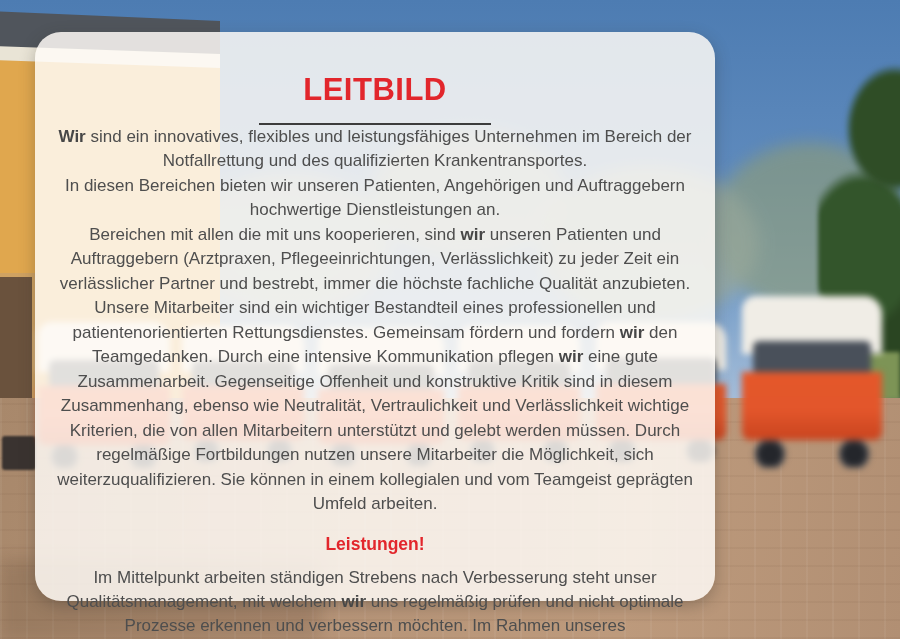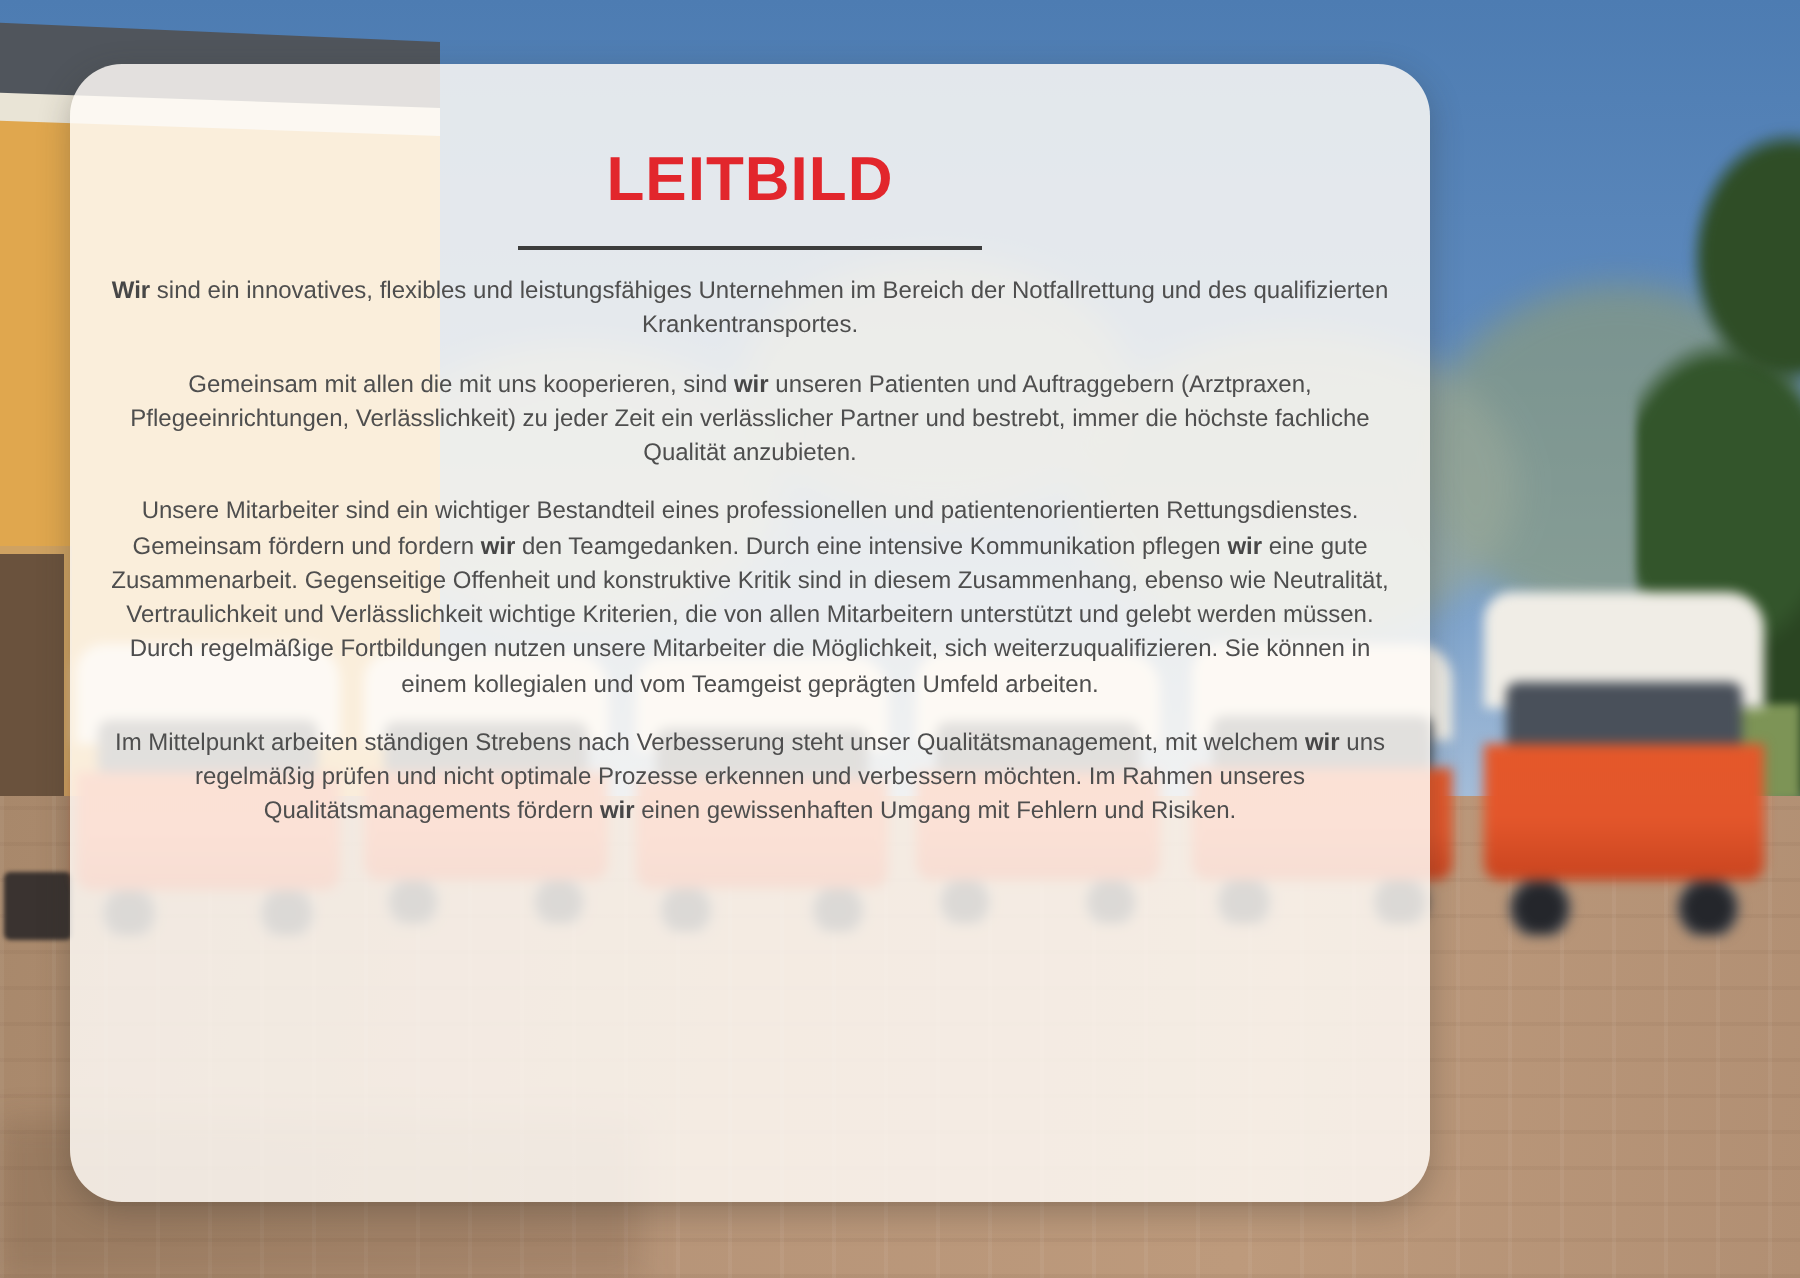--- a/index.html
+++ b/index.html
@@ -55,21 +55,21 @@
   }
   .title{
     color:#e2262c;font-size:31px;font-weight:bold;letter-spacing:.5px;margin:0;
   }
   .divider{width:232px;height:2px;background:#3c3c3c;margin:15px auto 0;}
   .section-heading{
     color:#e2262c;font-size:17.5px;font-weight:bold;margin:17px 0 11px;
   }
   .section-heading.first{margin-top:21px;}
   .block{
-    color:#4e4e4e;font-size:12px;line-height:1.44;margin:12px auto;max-width:806px;
+    color:#4e4e4e;font-size:17px;line-height:1.44;margin:0 auto;max-width:806px;
   }
   .block b{font-weight:bold;color:#474747;}
 </style>
 </head>
 <body>
 
 <div class="stage">
 
   <div class="bg">
     <div class="sky"></div>
@@ -127,21 +127,23 @@
       <div class="wheel l"></div>
         <div class="wheel r"></div>
     </div>
   </div>
 
   <div class="card">
     <h1 class="title">LEITBILD</h1>
     <div class="divider"></div>
 
     <p class="block"><b>Wir</b><span> sind ein innovatives, flexibles und leistungsfähiges Unternehmen im Bereich der Notfallrettung und des qualifizierten Krankentransportes.</span></p>
+    <p class="block"><span>In diesen Bereichen bieten wir unseren Patienten, Angehörigen und Auftraggebern hochwertige Dienstleistungen an.</span></p>
 
-    <p class="block"><span>Gemeinsam mit allen die mit uns kooperieren, sind </span><b>wir</b><span> unseren Patienten und Auftraggebern (Arztpraxen, Pflegeeinrichtungen, Verlässlichkeit) zu jeder Zeit ein verlässlicher Partner und bestrebt, immer die höchste fachliche Qualität anzubieten.</span></p>
+    <p class="block"><span>Bereichen mit allen die mit uns kooperieren, sind </span><b>wir</b><span> unseren Patienten und Auftraggebern (Arztpraxen, Pflegeeinrichtungen, Verlässlichkeit) zu jeder Zeit ein verlässlicher Partner und bestrebt, immer die höchste fachliche Qualität anzubieten.</span></p>
 
     <p class="block"><span>Unsere Mitarbeiter sind ein wichtiger Bestandteil eines professionellen und patientenorientierten Rettungsdienstes. Gemeinsam fördern und fordern </span><b>wir</b><span> den Teamgedanken.  Durch eine intensive Kommunikation pflegen </span><b>wir</b><span> eine gute Zusammenarbeit.  Gegenseitige Offenheit und konstruktive Kritik sind in diesem Zusammenhang, ebenso wie Neutralität, Vertraulichkeit und Verlässlichkeit wichtige Kriterien, die von allen Mitarbeitern unterstützt und gelebt werden müssen. Durch regelmäßige Fortbildungen nutzen unsere Mitarbeiter die Möglichkeit, sich weiterzuqualifizieren. Sie können in einem kollegialen und vom Teamgeist geprägten Umfeld arbeiten.</span></p>
 
+    <h2 class="section-heading">Leistungen!</h2>
     <p class="block"><span>Im Mittelpunkt arbeiten ständigen Strebens nach Verbesserung steht unser Qualitätsmanagement, mit welchem </span><b>wir</b><span> uns regelmäßig prüfen und nicht optimale Prozesse erkennen und verbessern möchten. Im Rahmen unseres Qualitätsmanagements fördern </span><b>wir</b><span> einen gewissenhaften Umgang mit Fehlern und Risiken.</span></p>
   </div>
 
 </div>
 
 </body></html>

